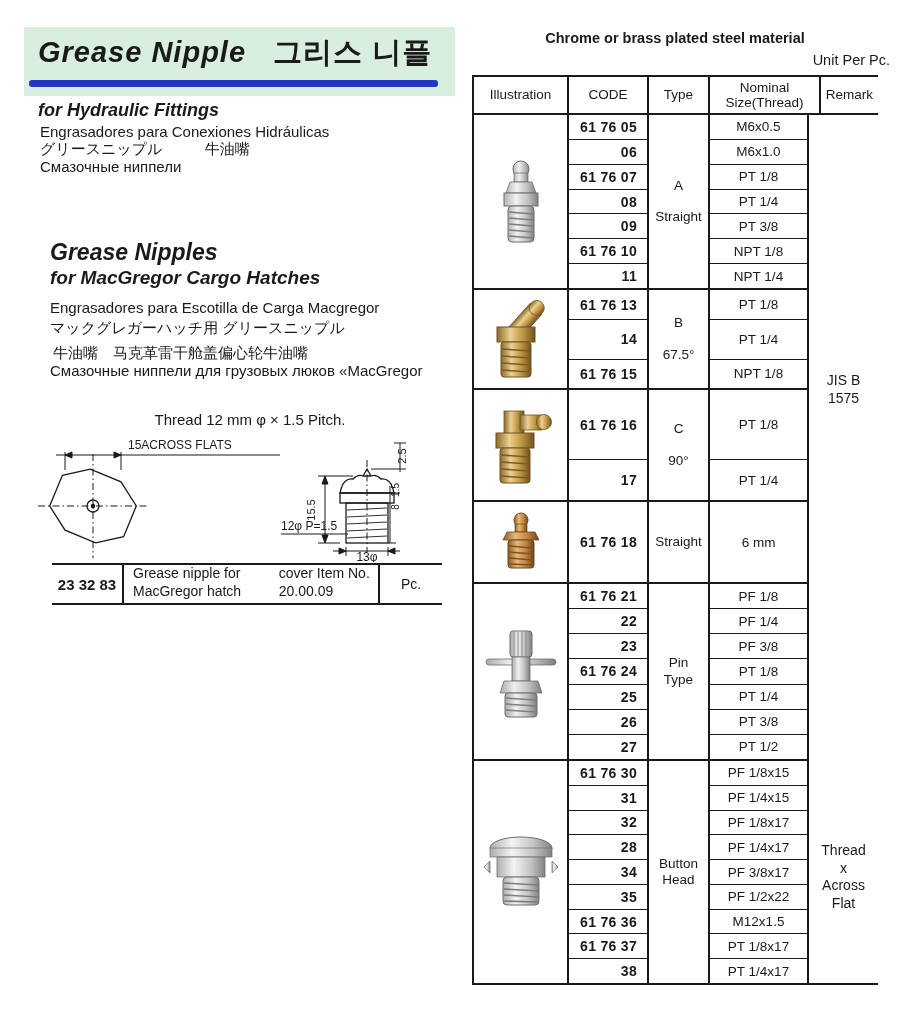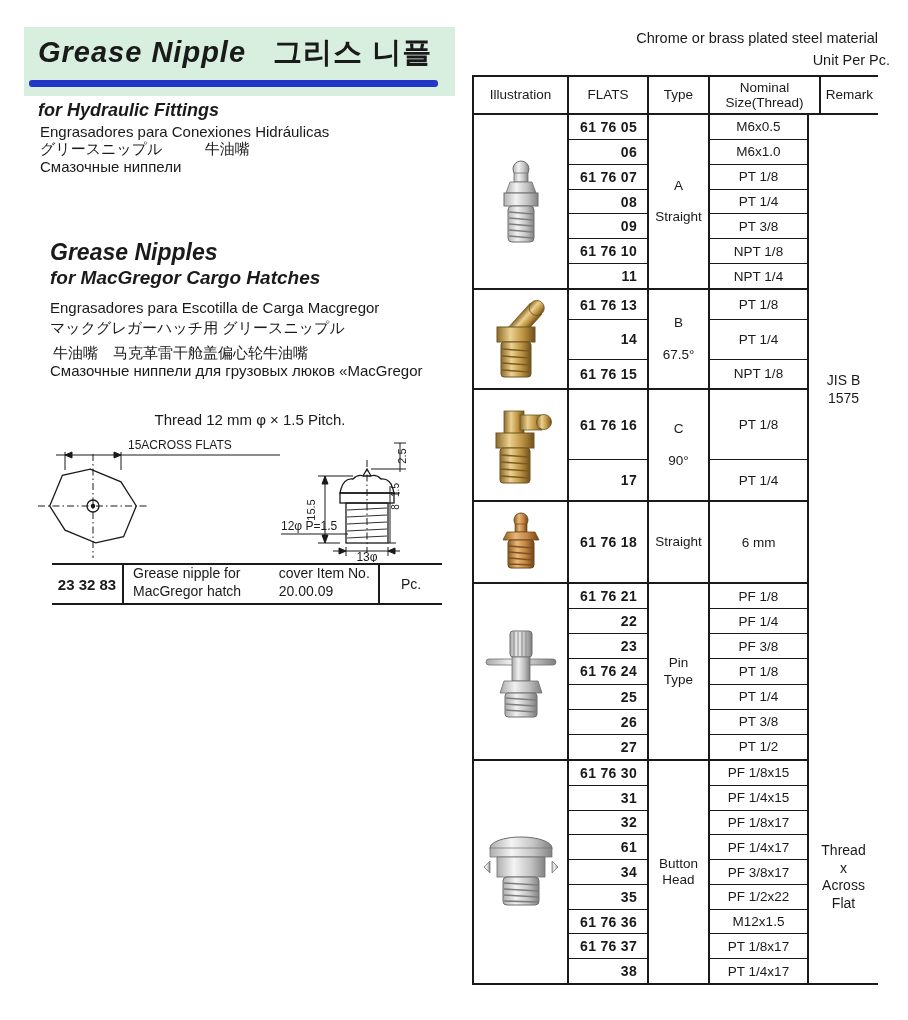--- a/index.html
+++ b/index.html
@@ -40,21 +40,21 @@
 
   
   .order-table{left:52px;top:563px;width:390px;height:42px;border-top:2px solid var(--ink);border-bottom:2px solid var(--ink);display:flex;box-sizing:border-box;}
   .ot-cell{box-sizing:border-box;display:flex;align-items:center;justify-content:center;}
   .ot-code{width:72px;border-right:2px solid var(--ink);font-weight:bold;font-size:15px;}
   .ot-desc{width:256px;border-right:2px solid var(--ink);flex-direction:row;align-items:flex-start;justify-content:center;padding-left:9px;font-size:14px;line-height:1.25;}
   .ot-unit{flex:1;font-size:14px;}
 
   
   .right-col{left:460px;top:0;width:448px;height:1020px;}
-  .material-note{left:12px;top:30px;width:406px;text-align:right;font-size:14.5px;}
+  .material-note{left:12px;top:30px;width:406px;text-align:center;font-size:14.5px;font-weight:bold;}
   .unit-note{left:0;top:52px;width:430px;text-align:right;font-size:14.5px;}
 
   .bt{left:12px;top:75px;width:406px;border-top:2px solid var(--ink);border-bottom:2px solid var(--ink);border-left:2px solid var(--ink);box-sizing:border-box;}
   .bt-header{display:flex;height:36px;border-bottom:2px solid var(--ink);}
   .hc{box-sizing:border-box;display:flex;flex-direction:column;align-items:center;justify-content:center;font-size:13.5px;line-height:1.12;text-align:center;}
   .w-ill{width:95px;border-right:2px solid var(--ink);}
   .w-code{width:80px;border-right:2px solid var(--ink);}
   .w-type{width:61px;border-right:2px solid var(--ink);}
   .w-nom{width:111px;border-right:2px solid var(--ink);}
   .w-rem{flex:1;}
@@ -177,21 +177,21 @@
     <div class="ot-cell ot-unit">Pc.</div>
   </div>
 
   <div class="abs right-col">
     <div class="abs material-note">Chrome or brass plated steel material</div>
     <div class="abs unit-note">Unit Per Pc.</div>
 
     <div class="abs bt">
       <div class="bt-header">
         <div class="hc w-ill">Illustration</div>
-        <div class="hc w-code">FLATS</div>
+        <div class="hc w-code">CODE</div>
         <div class="hc w-type">Type</div>
         <div class="hc w-nom">
           <div>Nominal</div>
           <div>Size(Thread)</div>
         </div>
         <div class="hc w-rem">Remark</div>
       </div>
       <div class="bt-body">
         <div class="bt-groups">
             <div class="btg sep" style="height: 175px;">
@@ -426,21 +426,21 @@
                     <line x1="22" y1="56" x2="56" y2="58"></line>
       <line x1="22" y1="62" x2="56" y2="64"></line>
                     <line x1="22" y1="68" x2="56" y2="69"></line>
     </g>
   </svg>
 </div>
               <div class="col codecol">
                 <div class="rc code rline" style="flex-grow: 1; flex-basis: 0px;">61 76 30</div>
                 <div class="rc code rline" style="flex-grow: 1; flex-basis: 0px; padding-left: 22px;">31</div>
                 <div class="rc code rline" style="flex-grow: 1; flex-basis: 0px;">32</div>
-                <div class="rc code rline" style="flex-grow: 1; flex-basis: 0px;">61</div>
+                <div class="rc code rline" style="flex-grow: 1; flex-basis: 0px;">28</div>
                 <div class="rc code rline" style="flex-grow: 1; flex-basis: 0px;">34</div>
                 <div class="rc code rline" style="flex-grow: 1; flex-basis: 0px;">35</div>
                 <div class="rc code rline" style="flex-grow: 1; flex-basis: 0px;">61 76 36</div>
                 <div class="rc code rline" style="flex-grow: 1; flex-basis: 0px;">61 76 37</div>
                 <div class="rc code" style="flex-grow: 1; flex-basis: 0px;">38</div>
               </div>
               <div class="typecell">
                 <div>Button</div>
                 <div>Head</div>
               </div>

